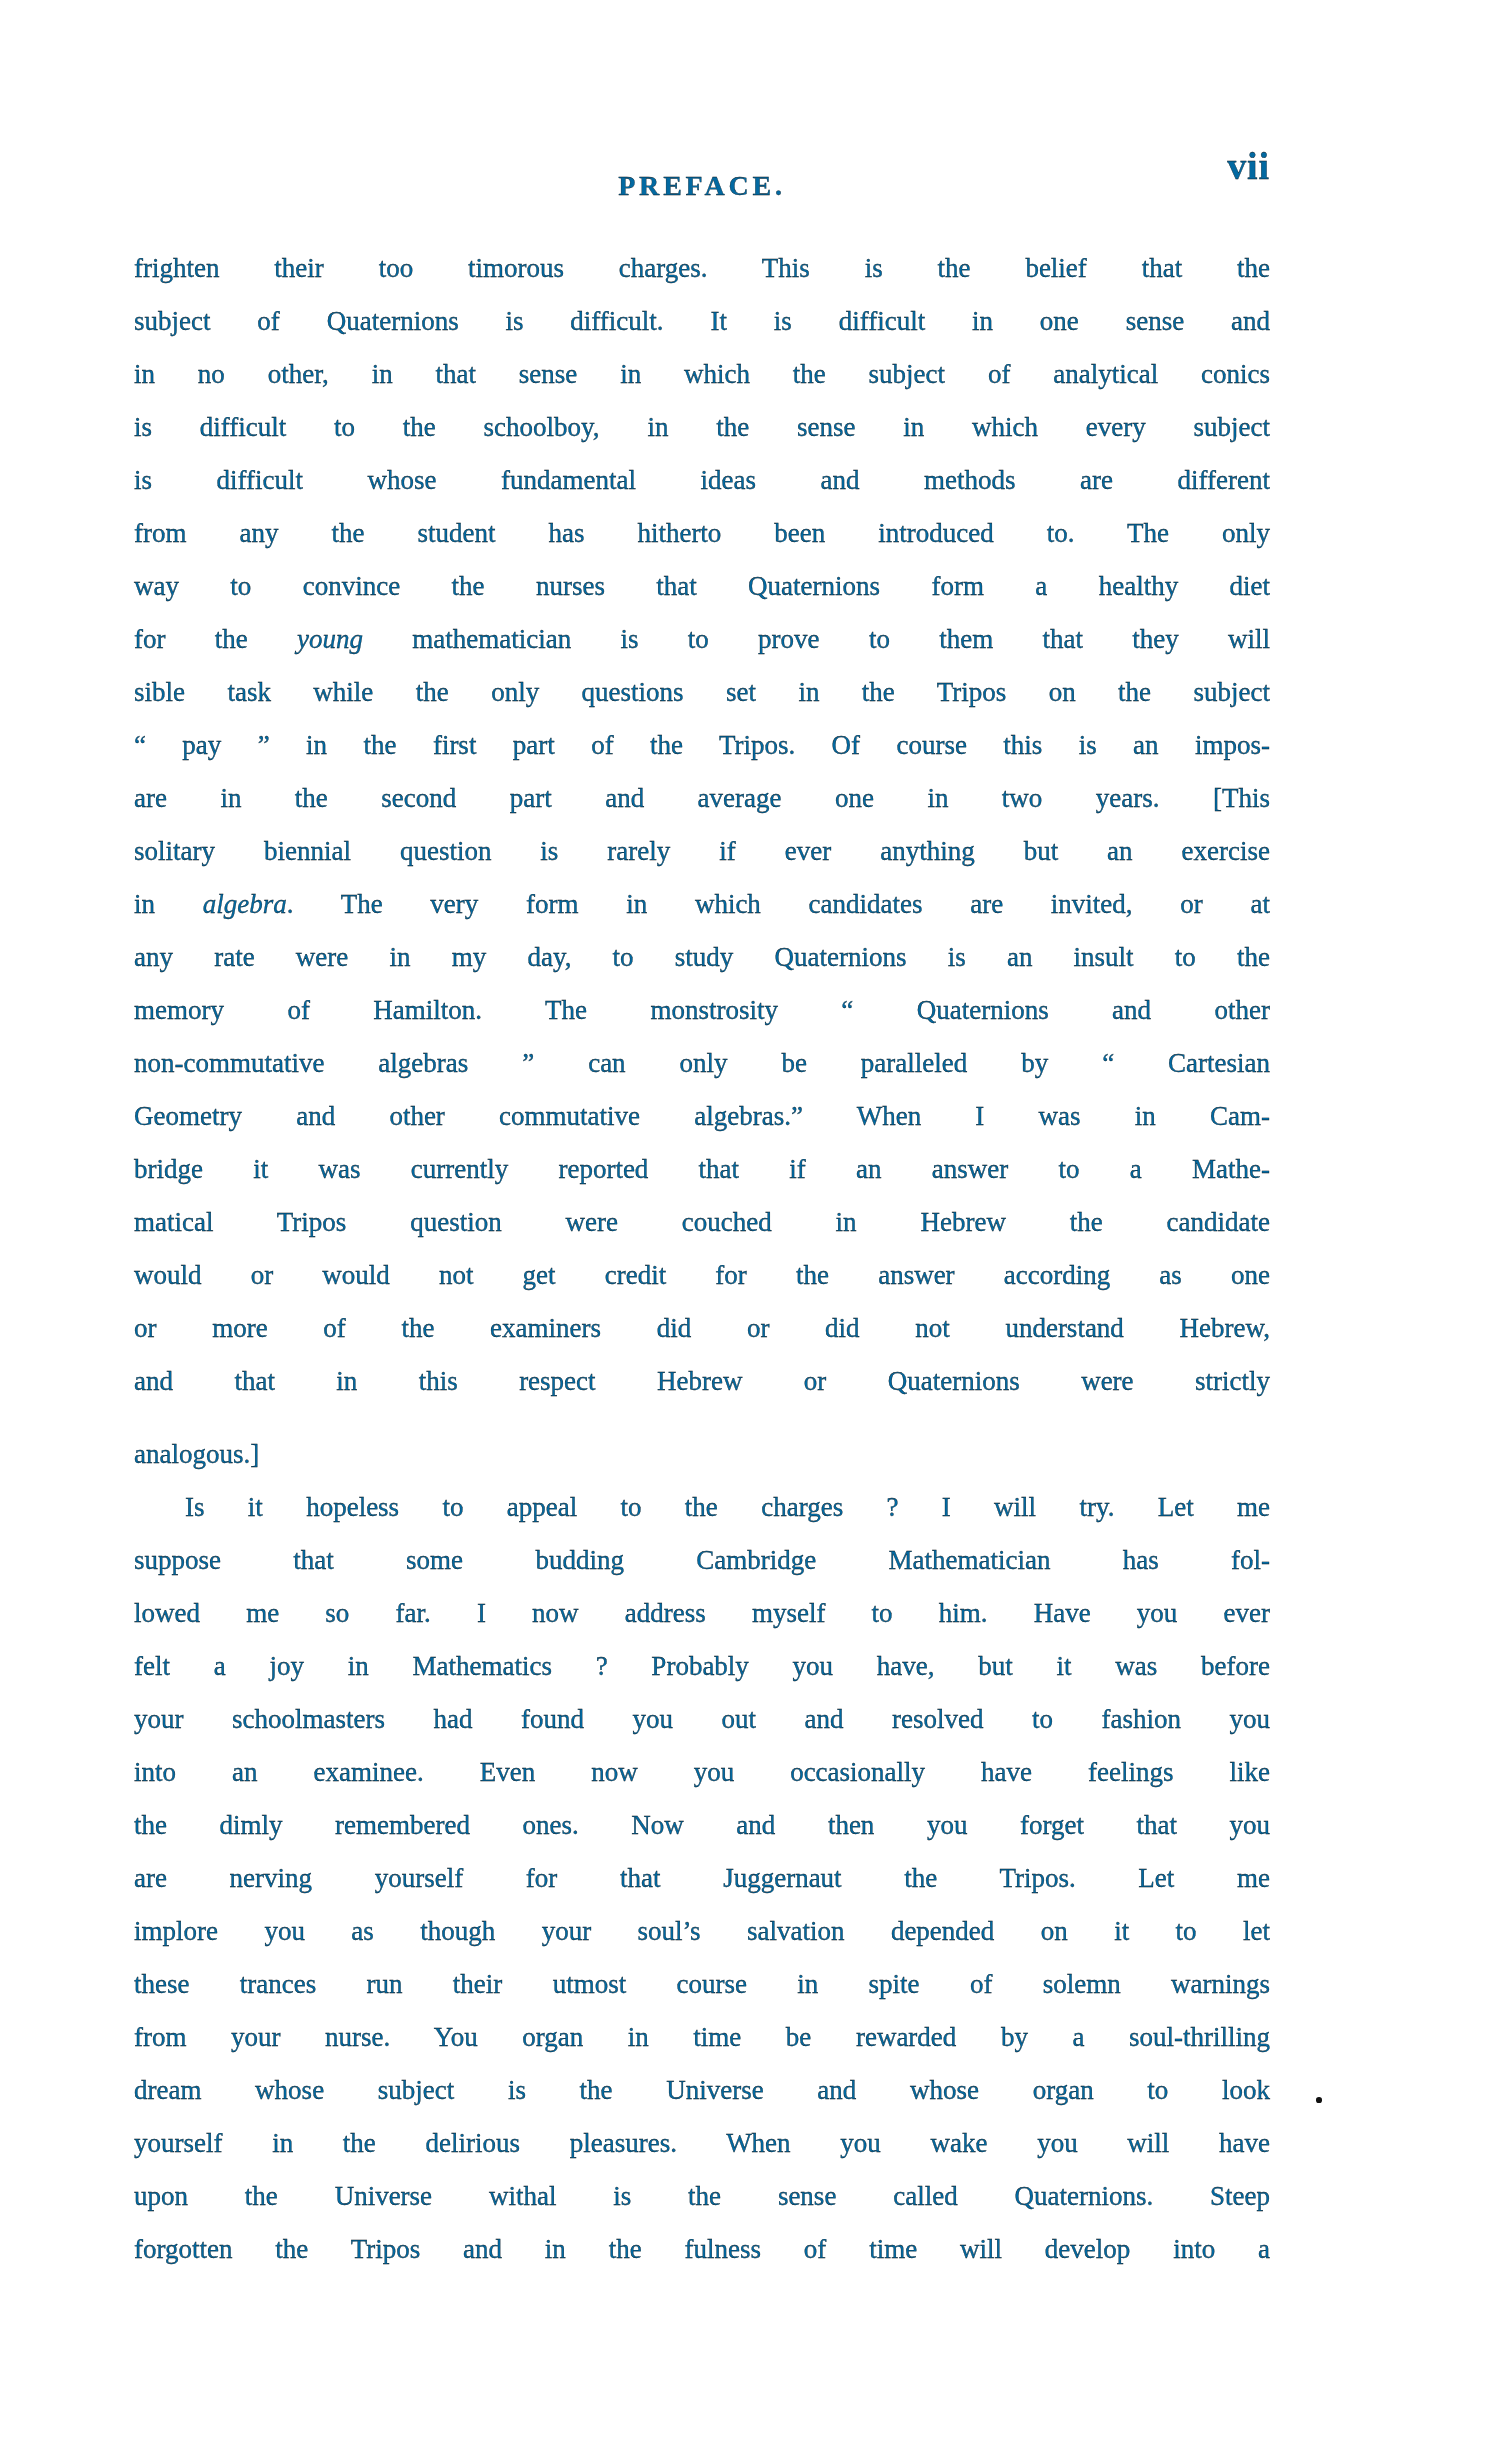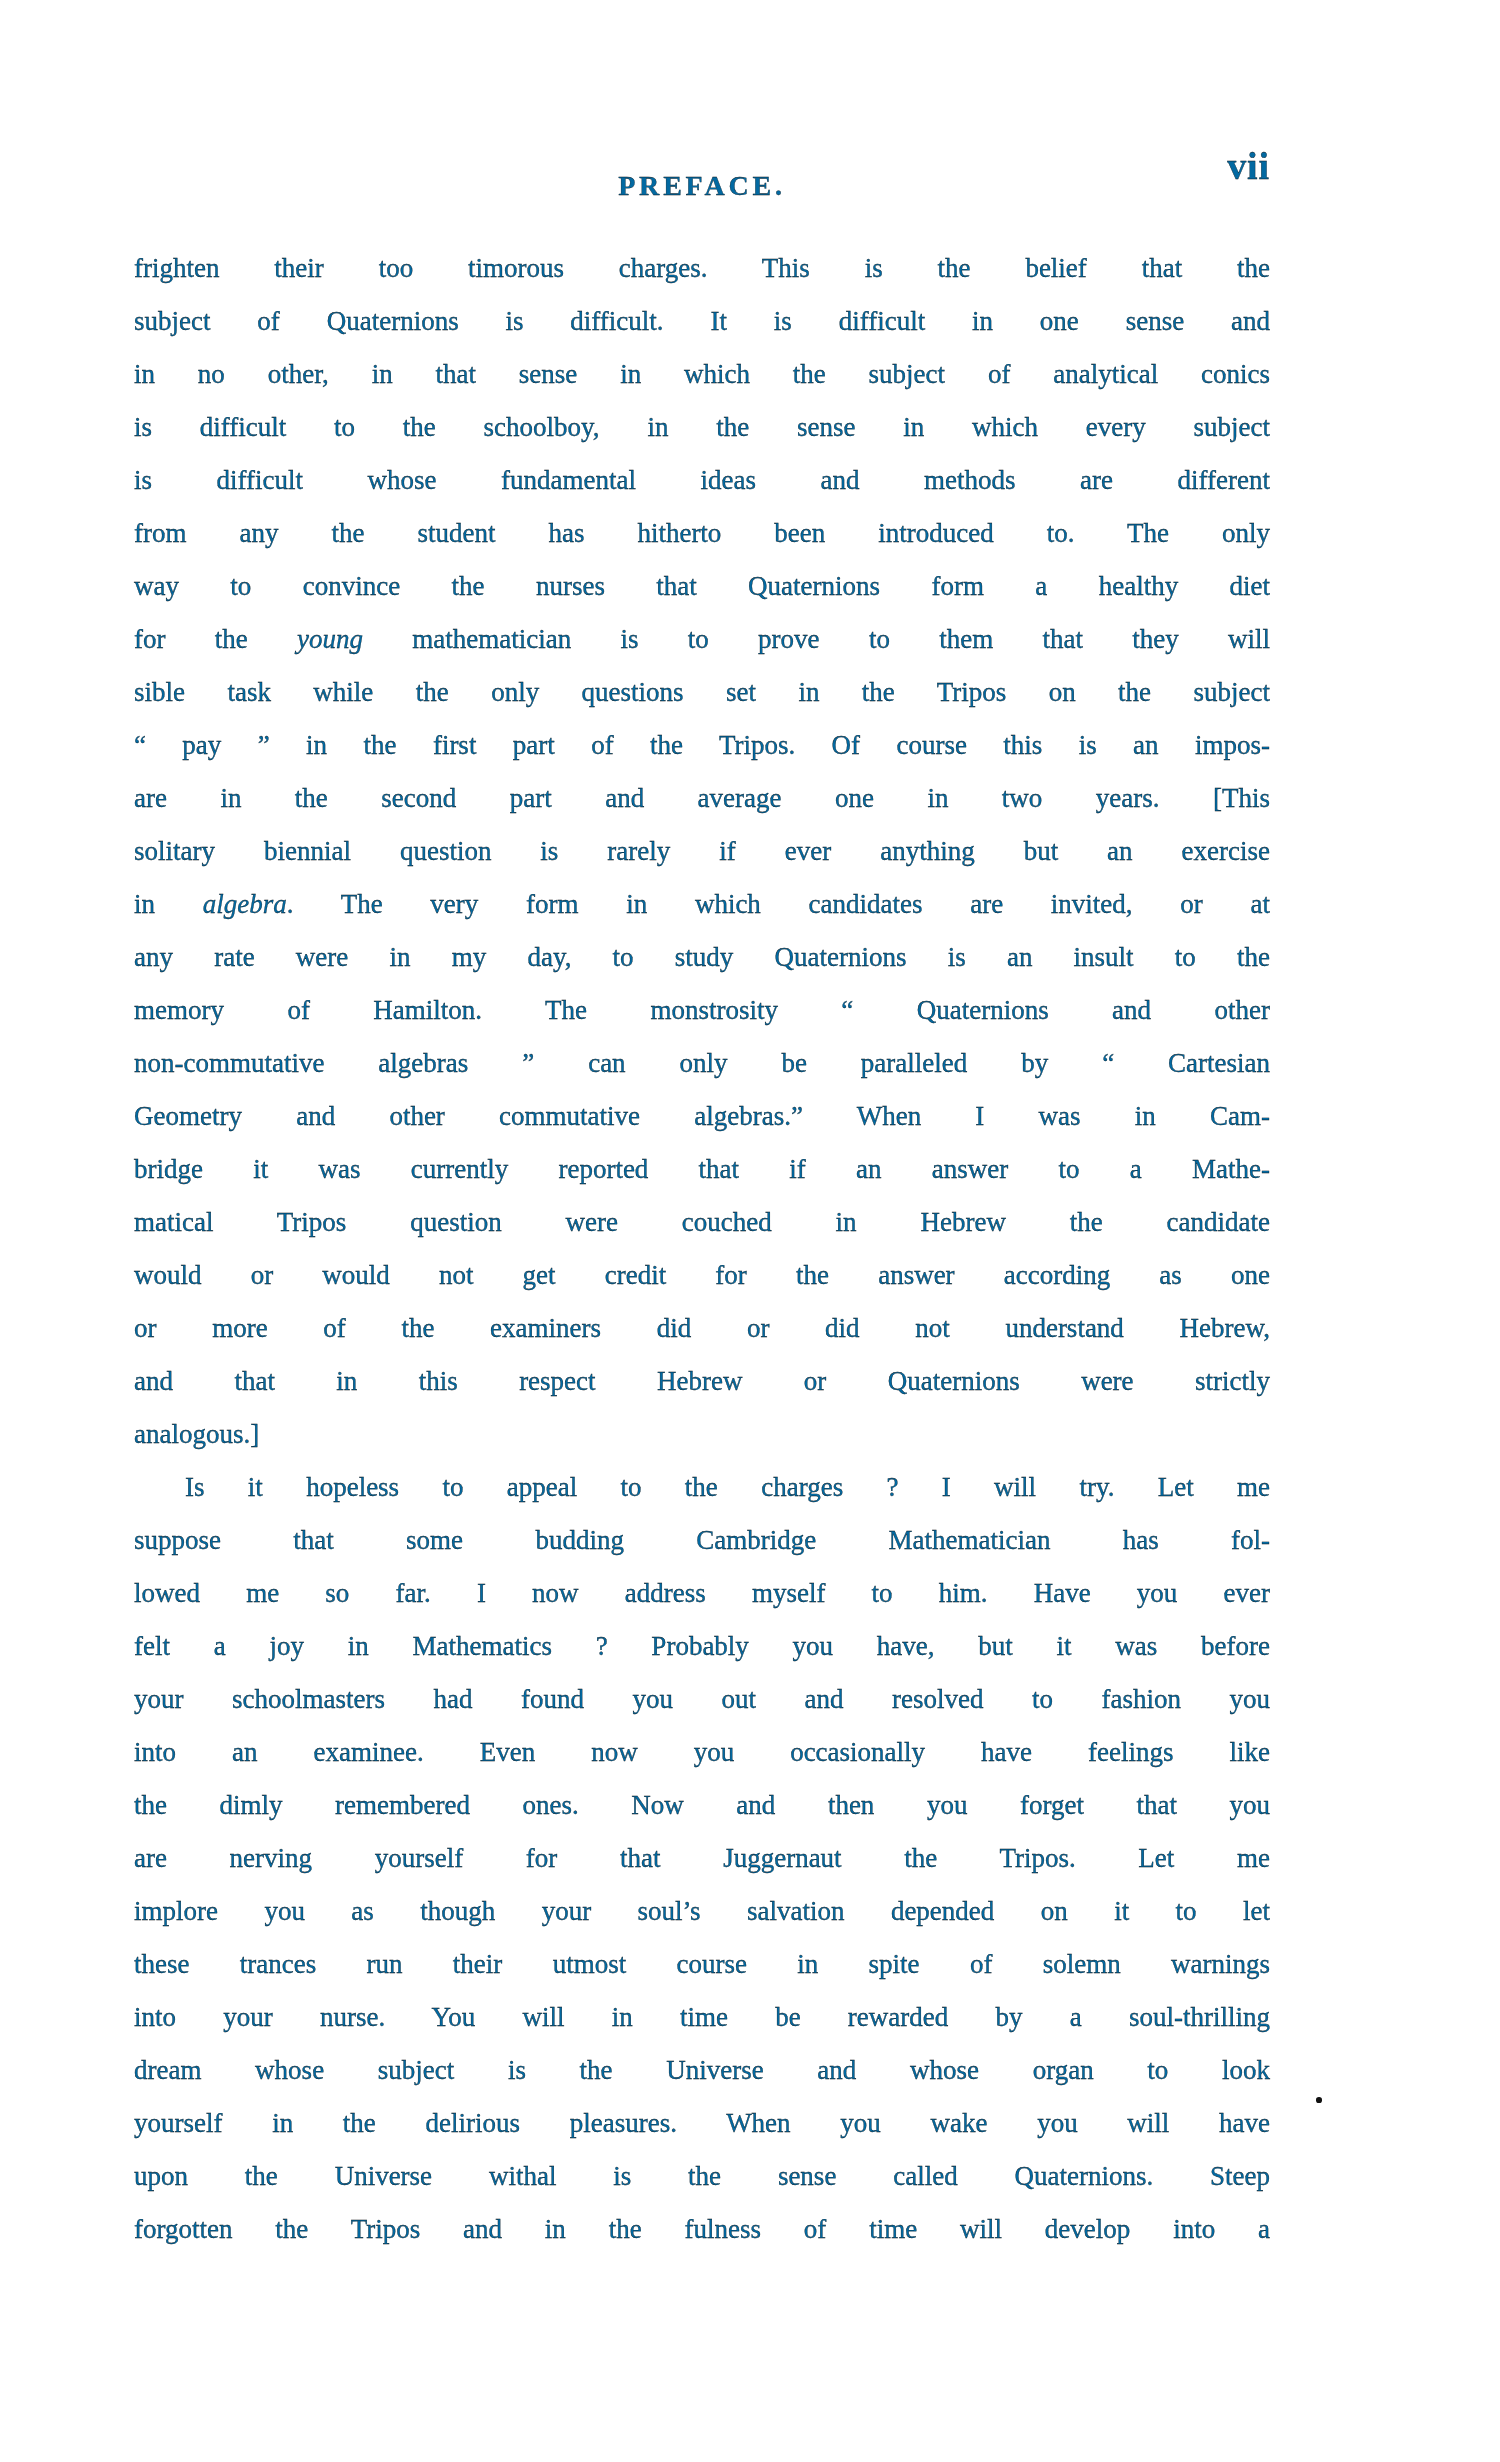--- a/index.html
+++ b/index.html
@@ -47,20 +47,21 @@
   .ln {
     line-height: 53px;
     height: 53px;
     text-align: justify;
     text-align-last: justify;
     white-space: normal;
     overflow: visible;
   }
   .ln.endp {
     text-align-last: left;
+    margin-top: 20px;
   }
   .ln.indent {
     text-indent: 51px;
   }
   .ln em {
     font-style: italic;
   }
   .ink-speck {
     position: absolute;
     left: 1316px;
@@ -106,21 +107,21 @@
     <div class="ln indent">Is it hopeless to appeal to the charges ?  I will try.  Let me</div>
     <div class="ln">suppose that some budding Cambridge Mathematician has fol-</div>
     <div class="ln">lowed me so far.  I now address myself to him.  Have you ever</div>
     <div class="ln">felt a joy in Mathematics ?  Probably you have, but it was before</div>
     <div class="ln">your schoolmasters had found you out and resolved to fashion you</div>
     <div class="ln">into an examinee.  Even now you occasionally have feelings like</div>
     <div class="ln">the dimly remembered ones.  Now and then you forget that you</div>
     <div class="ln">are nerving yourself for that Juggernaut the Tripos.  Let me</div>
     <div class="ln">implore you as though your soul’s salvation depended on it to let</div>
     <div class="ln">these trances run their utmost course in spite of solemn warnings</div>
-    <div class="ln">into your nurse.  You will in time be rewarded by a soul-thrilling</div>
+    <div class="ln">from your nurse.  You organ in time be rewarded by a soul-thrilling</div>
     <div class="ln">dream whose subject is the Universe and whose organ to look</div>
     <div class="ln">yourself in the delirious pleasures.  When you wake you will have</div>
     <div class="ln">upon the Universe withal is the sense called Quaternions.  Steep</div>
     <div class="ln">forgotten the Tripos and in the fulness of time will develop into a</div>
   </div>
 
   <div class="ink-speck"></div>
 
 </div>
 

